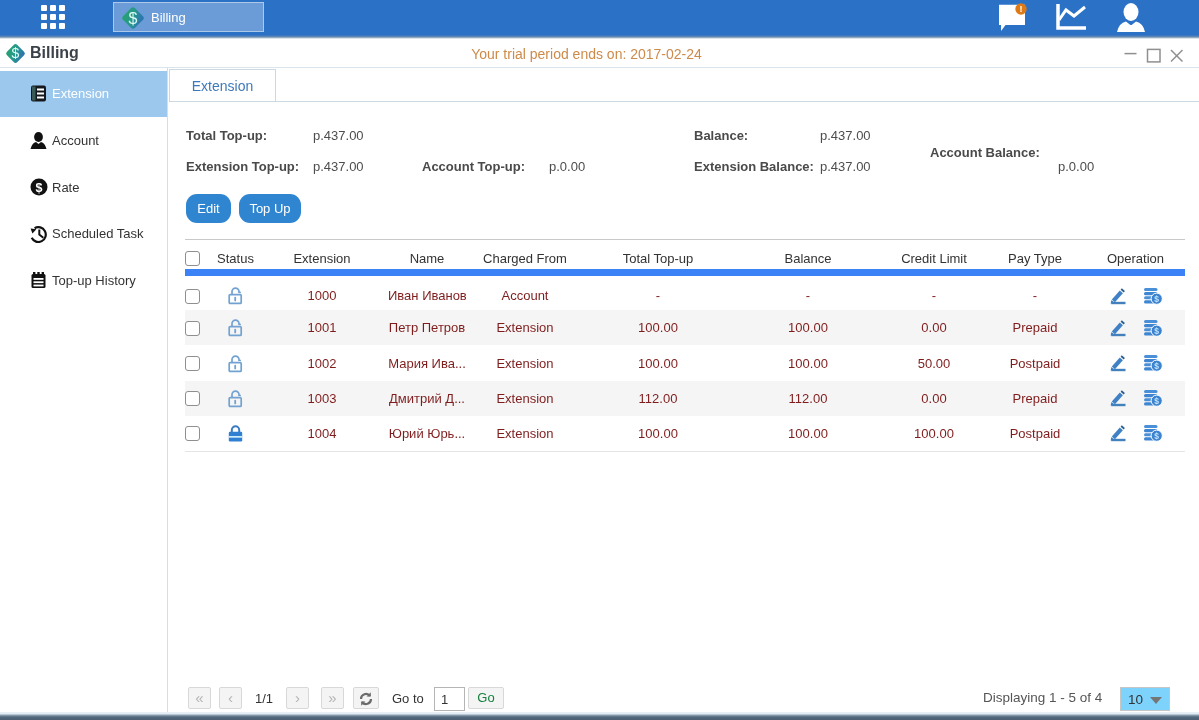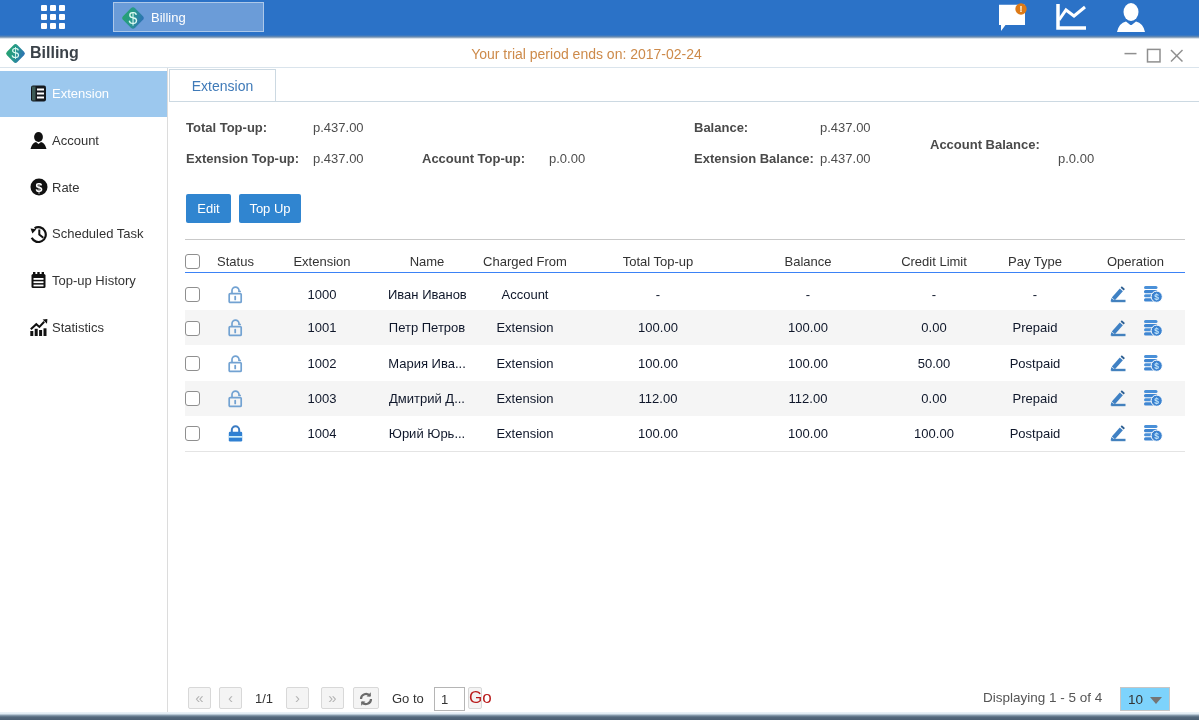--- a/index.html
+++ b/index.html
@@ -34,31 +34,31 @@
 .sitem.sel { background:#9cc8ee; color:#fff; }
 
 
 #content { position:absolute; left:169px; top:68px; width:1030px; height:644px; background:#fff; }
 #tabstrip { position:absolute; left:0; top:0; width:1030px; height:33px; }
 #tabstrip .line { position:absolute; left:0; top:33px; width:1030px; height:1px; background:#ccd9e2; }
 #tabstrip .tab { position:absolute; left:0; top:1px; width:107px; height:32px; background:#fff;
   border:1px solid #ccd9e2; border-bottom:none; color:#3f7ab8; font-size:14px;
   display:flex; align-items:center; justify-content:center; }
 
-.stats { position:absolute; font-size:13px; color:#4d4d4d; }
+.stats { position:absolute; font-size:13px; color:#4d4d4d;margin-top:8px; }
 .stats b { color:#4a4a4a; }
 
 .btn { position:absolute; top:126px; height:29px; background:#3085d0; color:#fff;
-  font-size:13px; text-align:center; line-height:29px; border-radius:2px; }
+  font-size:13px; text-align:center; line-height:29px; border-radius:11px; }
 
 
 #tbl { position:absolute; left:16px; top:170.5px; width:1000px; border-collapse:collapse; table-layout:fixed; }
 #tbl th { font-weight:normal; font-size:13px; color:#333; height:33px; text-align:center; vertical-align:bottom; padding-bottom:3px; }
-#tbl td { font-size:13px; color:#0f172a; text-align:center; height:35.2px; padding:0; white-space:nowrap; overflow:hidden; }
-#tbl thead tr { border-top:1px solid #c9c9c9; border-bottom:1px solid #3b82f6; }
+#tbl td { font-size:13px; color:#7f1d1d; text-align:center; height:35.2px; padding:0; white-space:nowrap; overflow:hidden; }
+#tbl thead tr { border-top:1px solid #c9c9c9; border-bottom:7px solid #3b82f6; }
 #tbl tr.r1 td { height:38.3px; padding-top:6px; }
 #tbl tr.odd { background:#f5f5f5; }
 #tbl tbody { border-bottom:1px solid #e4e4e4; }
 .cb { display:inline-block; width:15px; height:15px; border:1px solid #8f8f8f; border-radius:3px; background:#fff; vertical-align:middle; }
 th .cb, td.first .cb { margin-left:0; }
 
 
 #pager { position:absolute; left:0; top:619px; width:1030px; height:24px; font-size:13px; color:#555; }
 .pbtn { position:absolute; top:0; width:23px; height:22px; background:#f4f4f4;
   border:1px solid #d8d8d8; border-radius:2px; color:#b4b4b4; text-align:center;
@@ -181,31 +181,20 @@
       <svg width="17" height="17" viewBox="0 0 17 17">
         <rect x="1.5" y="2" width="14" height="14" rx="1.5" fill="#111"></rect>
         <rect x="3" y="0" width="2.4" height="4" fill="#111"></rect>
         <rect x="7.3" y="0" width="2.4" height="4" fill="#111"></rect>
         <rect x="11.6" y="0" width="2.4" height="4" fill="#111"></rect>
         <rect x="3.5" y="6" width="10" height="1.8" fill="#fff"></rect>
         <rect x="3.5" y="9.3" width="10" height="1.8" fill="#fff"></rect>
         <rect x="3.5" y="12.6" width="10" height="1.8" fill="#fff"></rect>
       </svg>
       <span class="lbl">Top-up History</span>
-    </div>
-    <div class="sitem">
-      <svg width="18" height="17" viewBox="0 0 18 17">
-        <rect x="0.3" y="12" width="3" height="5" fill="#111"></rect>
-        <rect x="4.7" y="9.8" width="3" height="7.2" fill="#111"></rect>
-        <rect x="9.1" y="11" width="3" height="6" fill="#111"></rect>
-        <rect x="13.5" y="9.3" width="3" height="7.7" fill="#111"></rect>
-        <path d="M0.8 10.3 L6.3 5.2 L9.4 7.9 L14.2 2.8" stroke="#111" stroke-width="2" fill="none"></path>
-        <path d="M12.6 0.4 l4.8 -0.4 l-0.4 4.8 z" fill="#111"></path>
-      </svg>
-      <span class="lbl">Statistics</span>
     </div>
   </div>
 
   <div id="content">
     <div id="tabstrip">
       <div class="line"></div>
       <div class="tab">Extension</div>
     </div>
 
     <span class="stats" style="left:17px;top:52px"><b>Total Top-up:</b></span>
@@ -403,21 +392,21 @@
       <div class="pbtn" style="left:117px">›</div>
       <div class="pbtn" style="left:152px">»</div>
       <div class="pbtn" style="left:184px;width:26px"><svg width="16" height="16" viewBox="0 0 16 16" style="margin-top:3px">
         <path d="M3 8 a5 5 0 0 1 9-3" fill="none" stroke="#6b6b6b" stroke-width="2.2"></path>
         <path d="M12.8 1.2 v4.2 h-4.2 z" fill="#6b6b6b"></path>
         <path d="M13 8 a5 5 0 0 1 -9 3" fill="none" stroke="#6b6b6b" stroke-width="2.2"></path>
         <path d="M3.2 14.8 v-4.2 h4.2 z" fill="#6b6b6b"></path>
       </svg></div>
       <span class="goto" style="left:223px;top:4px;color:#333">Go to</span>
       <input style="left: 265px; top: 0px;" value="1">
-      <div class="pbtn" style="left:299px;width:14px;color:#b91c1c;font-size:17px">Go</div>
+      <div class="pbtn" style="left:299px;width:36px;color:#15803d;font-size:13px">Go</div>
       <span id="disp" style="left:814px">Displaying 1 - 5 of 4</span>
       <div id="combo" style="left:951px;top:0">
         <span class="v">10</span>
           <span class="tri"></span>
       </div>
     </div>
   </div>
 
   <div id="footstrip"></div>
 </div>

